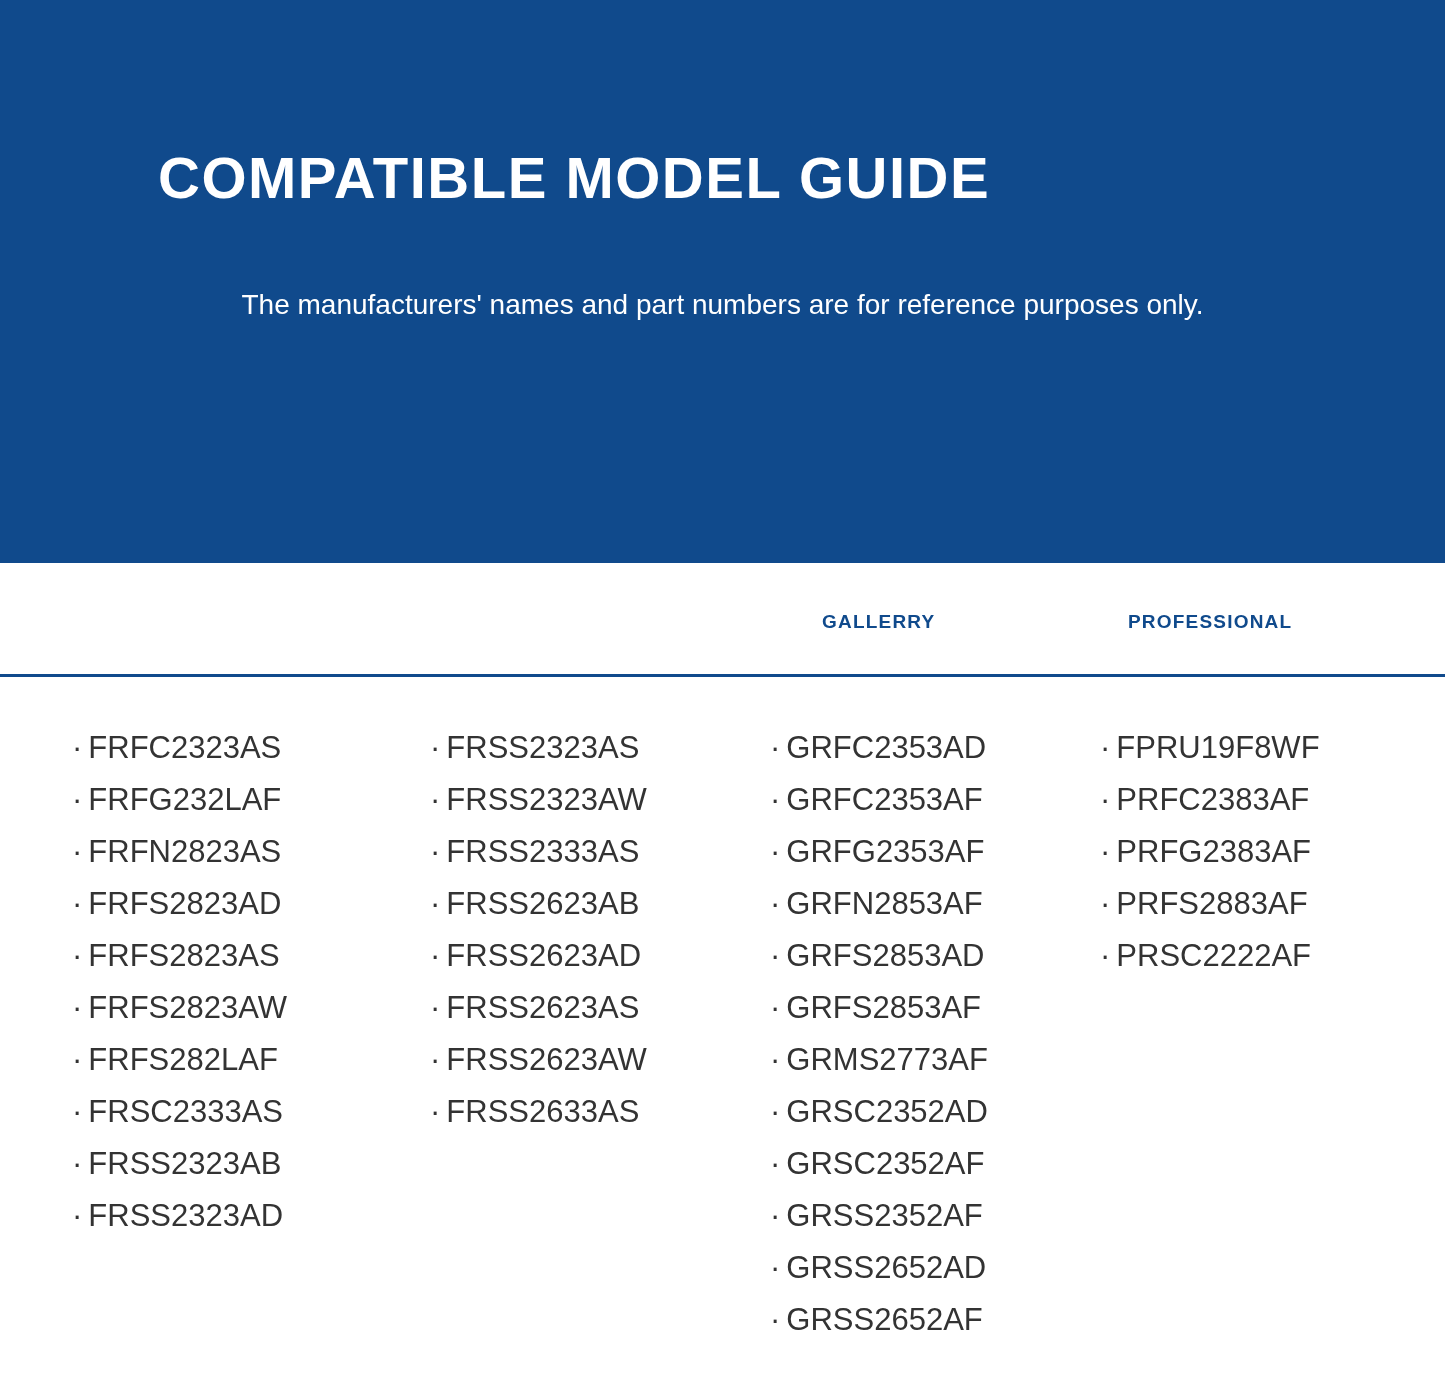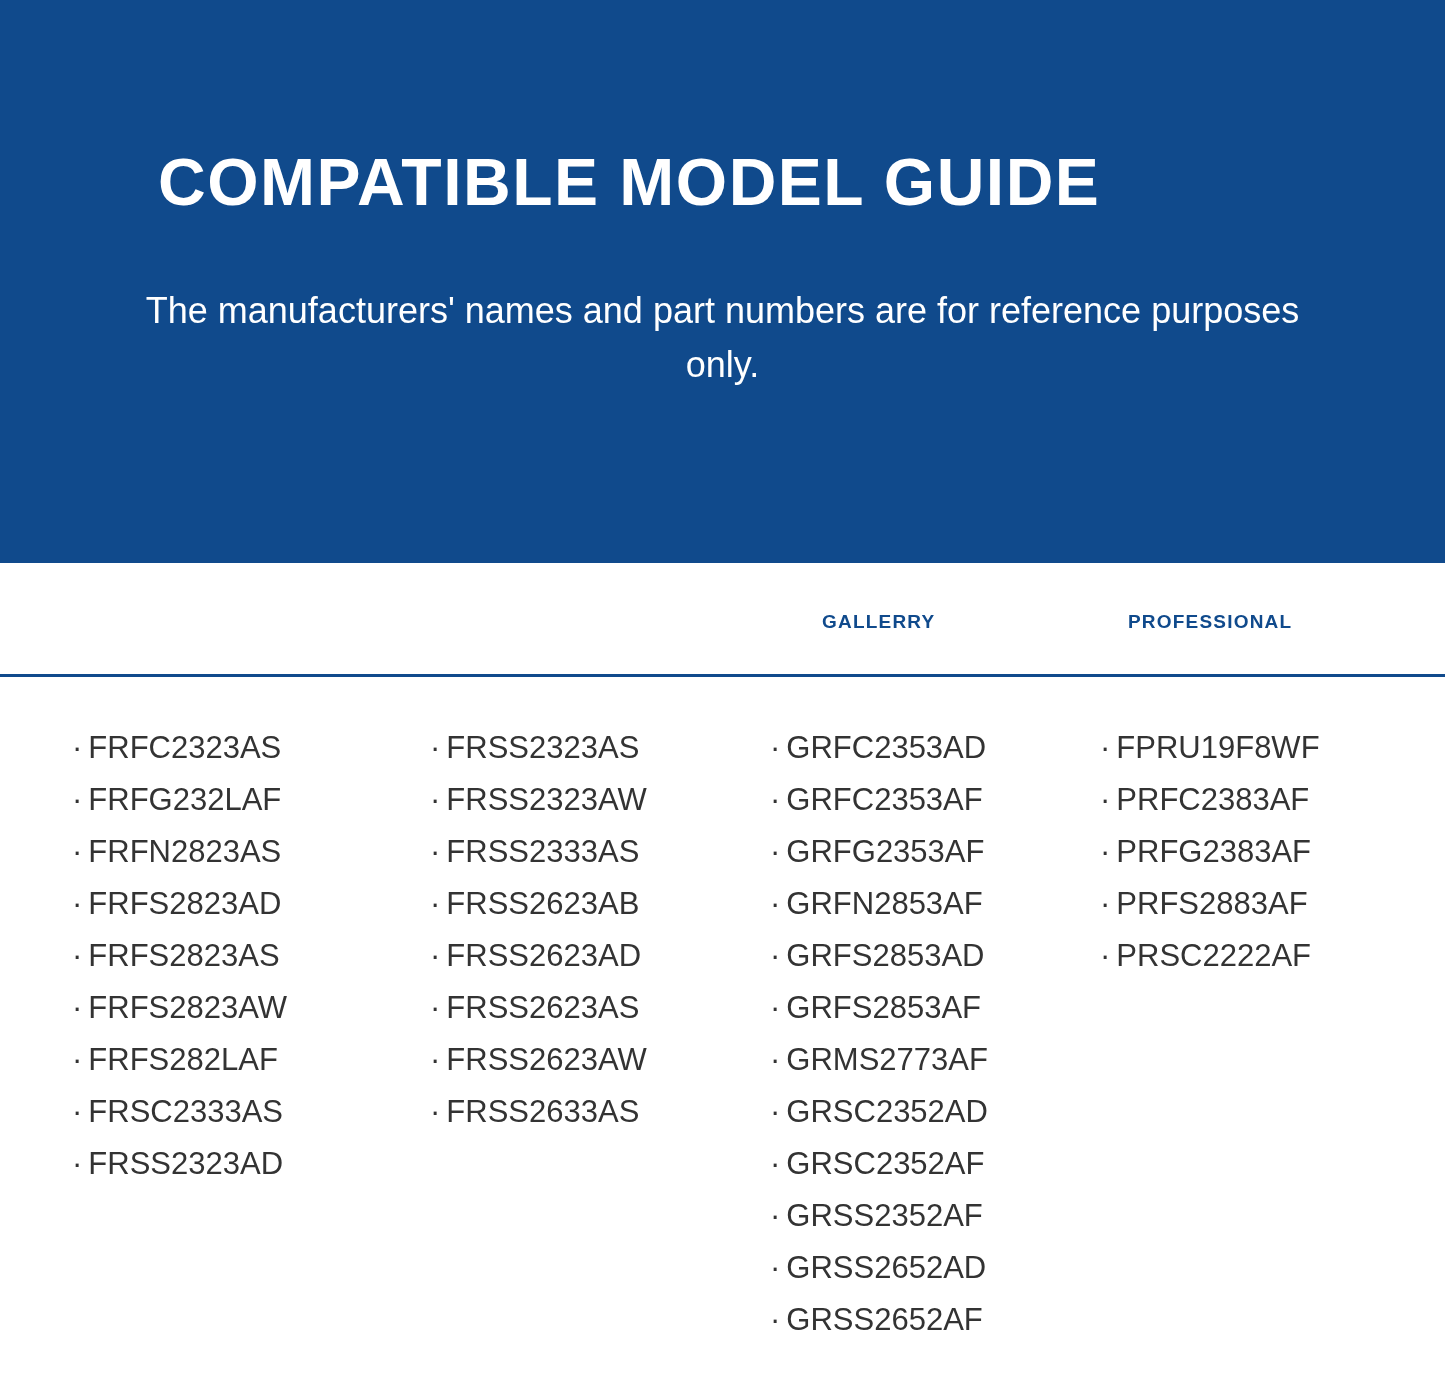--- a/index.html
+++ b/index.html
@@ -29,34 +29,34 @@
     height: 563px;
     box-sizing: border-box;
     padding: 0;
     position: relative;
   }
   .header-title {
     position: absolute;
     left: 158px;
     top: 148px;
     color: #ffffff;
-    font-size: 66px;
+    font-size: 58px;
     font-weight: bold;
     letter-spacing: 1.5px;
     line-height: 1.05;
     white-space: nowrap;
   }
   .header-sub {
     position: absolute;
     left: 0;
     right: 0;
     top: 284px;
     text-align: center;
     color: #ffffff;
-    font-size: 36px;
+    font-size: 28px;
     font-weight: normal;
     line-height: 1.5;
     padding: 0 120px;
     box-sizing: border-box;
   }
 
   
   .col-headers {
     position: relative;
     height: 112px;
@@ -129,20 +129,21 @@
 
     <div class="col c1">
       <div class="model"><span class="bullet">·</span><span>FRFC2323AS</span></div>
       <div class="model"><span class="bullet">·</span><span>FRFG232LAF</span></div>
       <div class="model"><span class="bullet">·</span><span>FRFN2823AS</span></div>
       <div class="model"><span class="bullet">·</span><span>FRFS2823AD</span></div>
       <div class="model"><span class="bullet">·</span><span>FRFS2823AS</span></div>
       <div class="model"><span class="bullet">·</span><span>FRFS2823AW</span></div>
       <div class="model"><span class="bullet">·</span><span>FRFS282LAF</span></div>
       <div class="model"><span class="bullet">·</span><span>FRSC2333AS</span></div>
+      <div class="model"><span class="bullet">·</span><span>FRSS2323AB</span></div>
       <div class="model"><span class="bullet">·</span><span>FRSS2323AD</span></div>
     </div>
 
     <div class="col c2">
       <div class="model"><span class="bullet">·</span><span>FRSS2323AS</span></div>
       <div class="model"><span class="bullet">·</span><span>FRSS2323AW</span></div>
       <div class="model"><span class="bullet">·</span><span>FRSS2333AS</span></div>
       <div class="model"><span class="bullet">·</span><span>FRSS2623AB</span></div>
       <div class="model"><span class="bullet">·</span><span>FRSS2623AD</span></div>
       <div class="model"><span class="bullet">·</span><span>FRSS2623AS</span></div>

